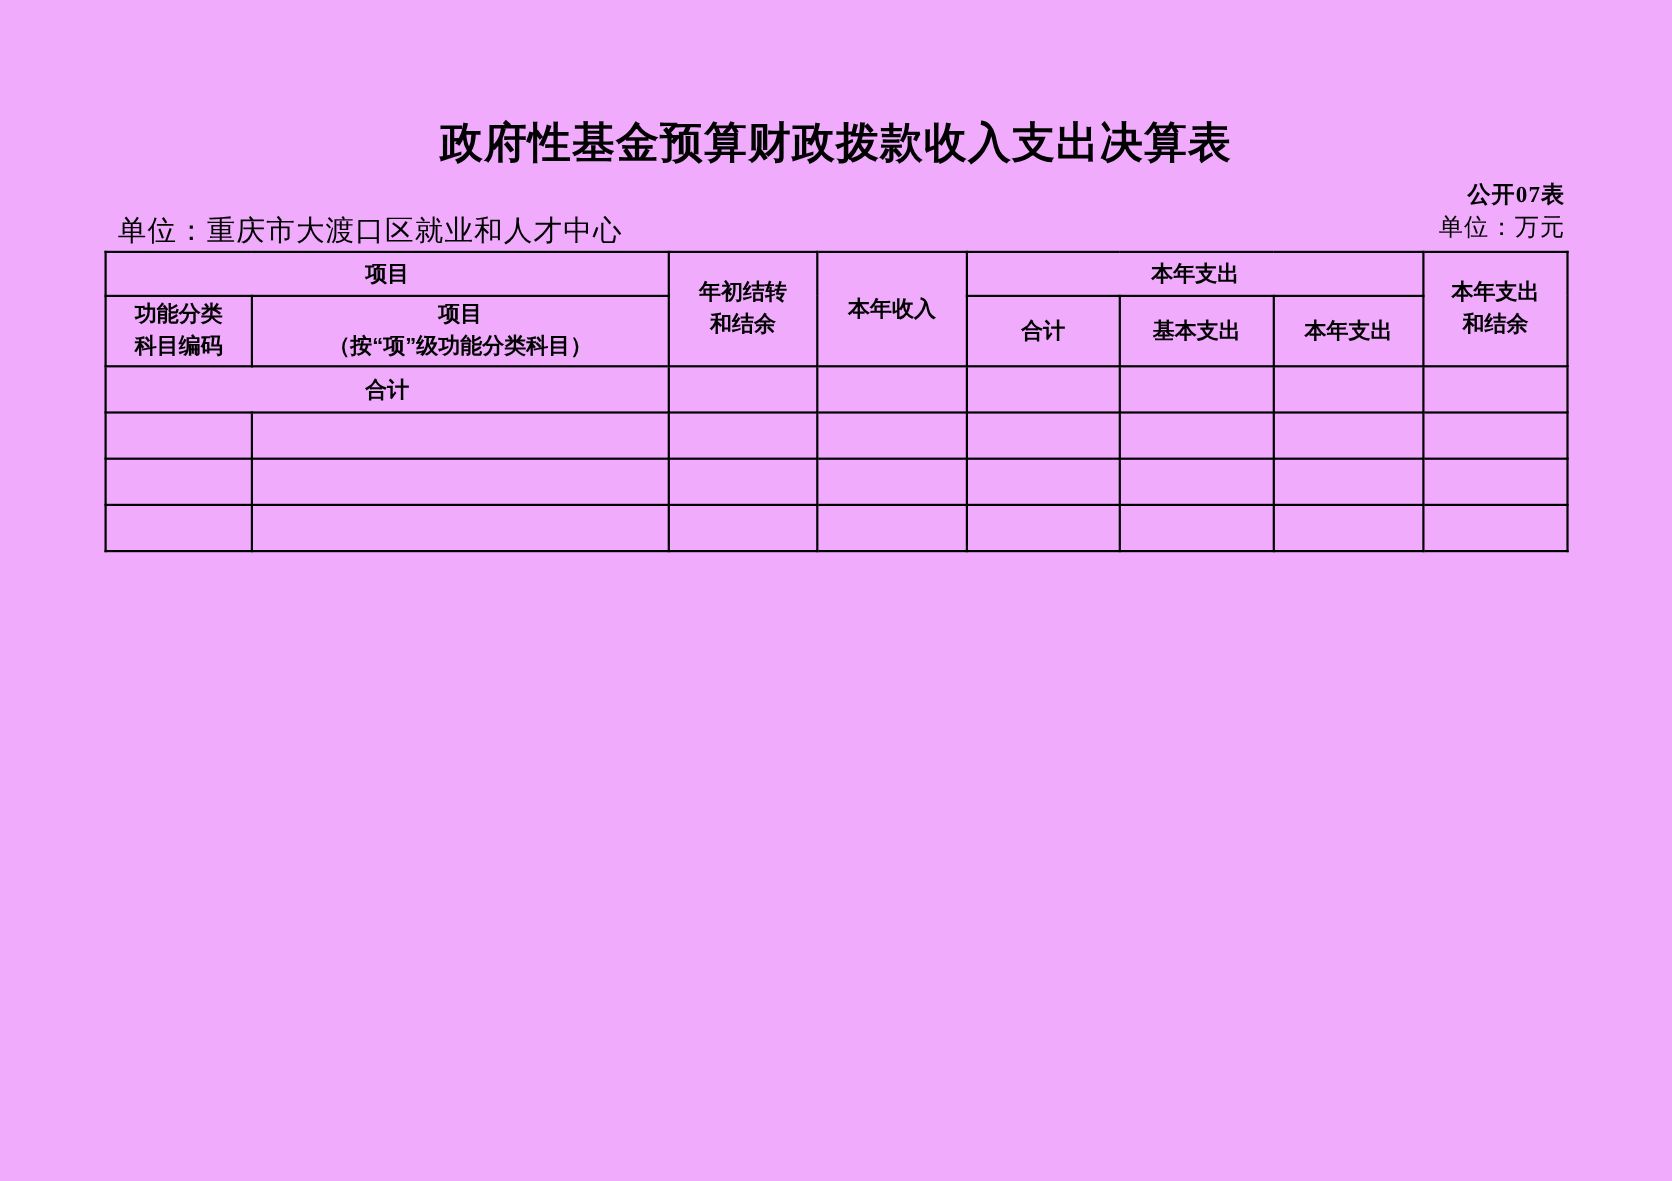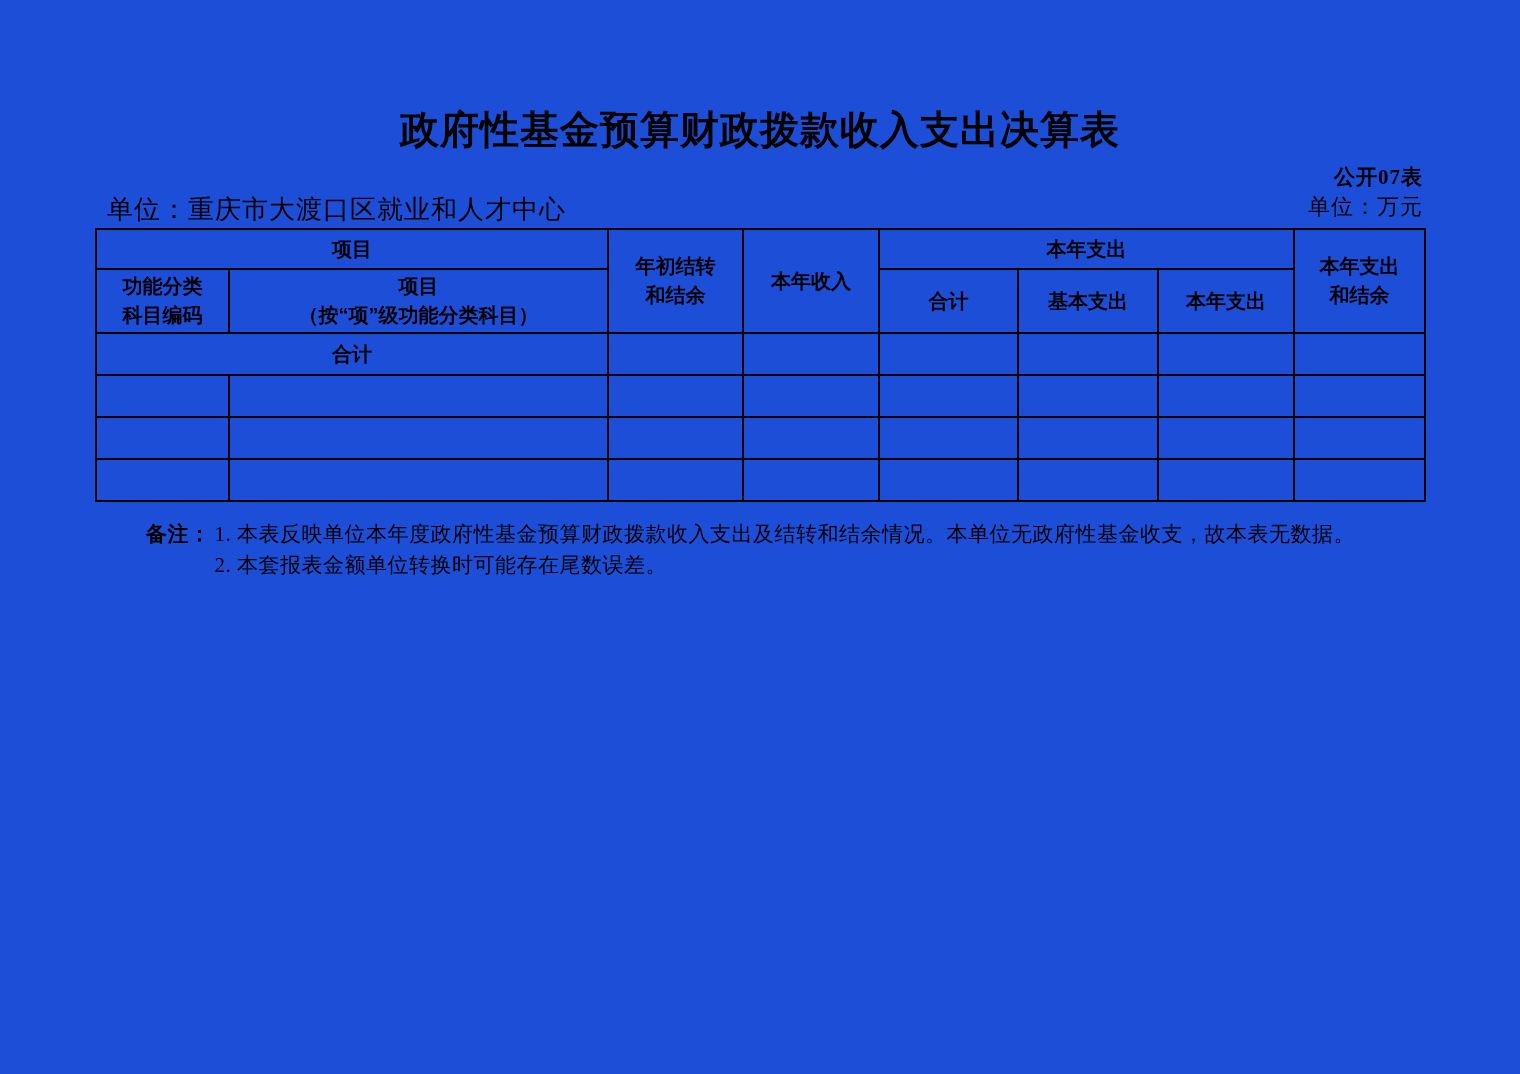--- a/index.html
+++ b/index.html
@@ -1,21 +1,21 @@
 <!DOCTYPE html>
 <html><head>
 <meta charset="utf-8">
 <style>
   * { margin: 0; padding: 0; box-sizing: border-box; }
   html, body { background: #ffffff; }
   .page {
     position: relative;
     width: 1520px;
     height: 1074px;
-    background: #1d4ed8;
+    background: #f0abfc;
     color: #000000;
     overflow: hidden;
   }
   .title {
     position: absolute;
     top: 103px;
     left: 0;
     width: 100%;
     text-align: center;
     font-family: "Liberation Sans", "DejaVu Sans", sans-serif;
@@ -180,22 +180,15 @@
         <td></td>
         <td></td>
         <td></td>
         <td></td>
         <td></td>
         <td></td>
       </tr>
     </tbody>
   </table>
 
-  <div class="notes">
-    <span class="notes-label">备注：</span>
-    <div class="notes-items">
-      <div>1. 本表反映单位本年度政府性基金预算财政拨款收入支出及结转和结余情况。本单位无政府性基金收支，故本表无数据。</div>
-      <div>2. 本套报表金额单位转换时可能存在尾数误差。</div>
-    </div>
-  </div>
 
 
 </div>
 
 </body></html>

